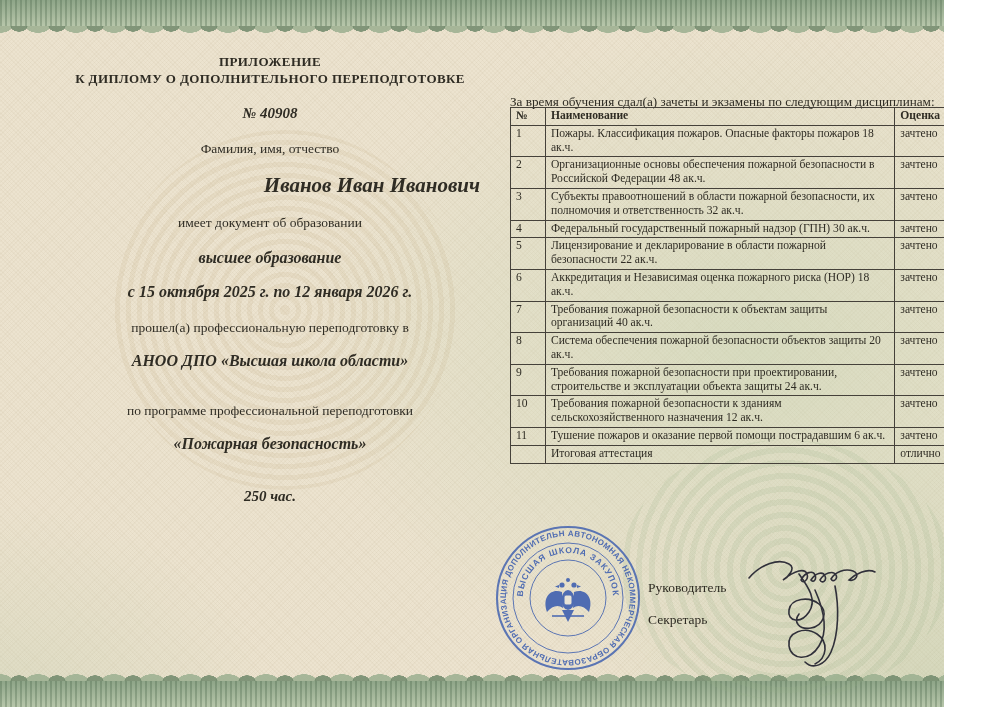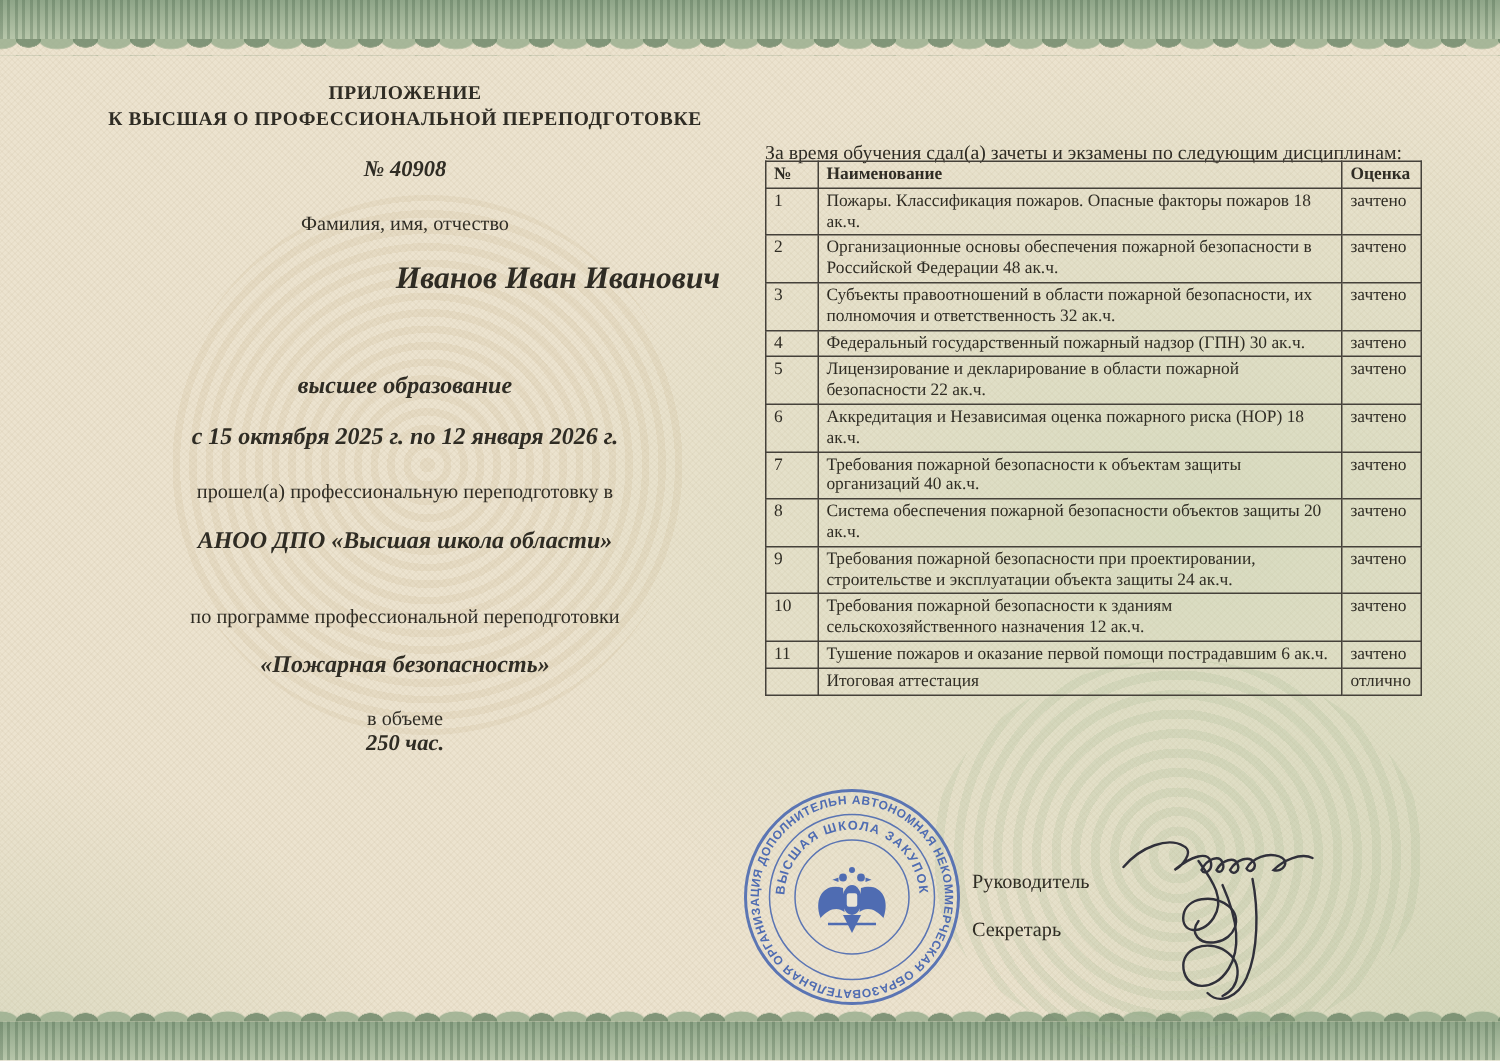--- a/index.html
+++ b/index.html
@@ -1,25 +1,26 @@
 <!DOCTYPE html>
 <html><head>
 <meta charset="utf-8">
 <style>
   html,body{margin:0;padding:0;}
   body{font-family:"Liberation Serif","DejaVu Serif",serif;}
   .page{
-    position:relative;width:1000px;height:707px;overflow:hidden;
+    position:relative;width:896px;height:707px;overflow:hidden;
     background-color:#ece3cf;
     background-image:
       radial-gradient(ellipse 620px 460px at 80% 50%, rgba(198,212,178,.55), rgba(198,212,178,0) 72%),
       radial-gradient(ellipse 520px 420px at 101% 101%, rgba(178,198,158,.45), rgba(178,198,158,0) 70%),
       radial-gradient(ellipse 420px 300px at -2% 101%, rgba(188,202,168,.35), rgba(188,202,168,0) 70%),
       repeating-linear-gradient(45deg, rgba(158,138,98,.06) 0 1px, rgba(0,0,0,0) 1px 3px),
       repeating-linear-gradient(-45deg, rgba(158,138,98,.06) 0 1px, rgba(0,0,0,0) 1px 3px);
+    padding-left: 48px;
   }
   
   .band{
     position:absolute;left:0;right:0;height:26px;
     background-image:
       repeating-linear-gradient(90deg, rgba(70,98,70,.30) 0 2px, rgba(0,0,0,0) 2px 5px),
       linear-gradient(#8ea588,#b7c6aa);
   }
   .band-top{top:0;}
   .band-bottom{bottom:0;}
@@ -75,31 +76,31 @@
 
 <div class="page">
 
   <div class="band band-top"></div>
   <div class="band band-bottom"></div>
   <div class="watermark wm-left"></div>
   <div class="watermark wm-right"></div>
 
   <div class="left-col">
     <div class="lline t-bold" style="top:54px">ПРИЛОЖЕНИЕ</div>
-    <div class="lline t-bold" style="top:71px">К ВЫСШАЯ О ПРОФЕССИОНАЛЬНОЙ ПЕРЕПОДГОТОВКЕ</div>
+    <div class="lline t-bold" style="top:71px">К ДИПЛОМУ О ДОПОЛНИТЕЛЬНОГО ПЕРЕПОДГОТОВКЕ</div>
     <div class="lline t-num" style="top:105px">№ 40908</div>
     <div class="lline t-label" style="top:141px">Фамилия, имя, отчество</div>
     <div class="lline t-fio" style="top:173px">Иванов Иван Иванович</div>
+    <div class="lline t-label" style="top:215px">имеет документ об образовании</div>
     <div class="lline t-bi" style="top:249px">высшее образование</div>
     <div class="lline t-bi" style="top:283px">с 15 октября 2025 г. по 12 января 2026 г.</div>
     <div class="lline t-label" style="top:320px">прошел(а) профессиональную переподготовку в</div>
     <div class="lline t-bi" style="top:352px">АНОО ДПО «Высшая школа области»</div>
     <div class="lline t-label" style="top:403px">по программе профессиональной переподготовки</div>
     <div class="lline t-bi" style="top:435px">«Пожарная безопасность»</div>
-    <div class="lline t-label" style="top:471px">в объеме</div>
     <div class="lline t-num" style="top:488px">250 час.</div>
   </div>
 
   <div class="right-col">
     <div class="intro">За время обучения сдал(а) зачеты и экзамены по следующим дисциплинам:</div>
 
     <table class="disc">
       <colgroup>
           <col class="c-num">
           <col class="c-name">

